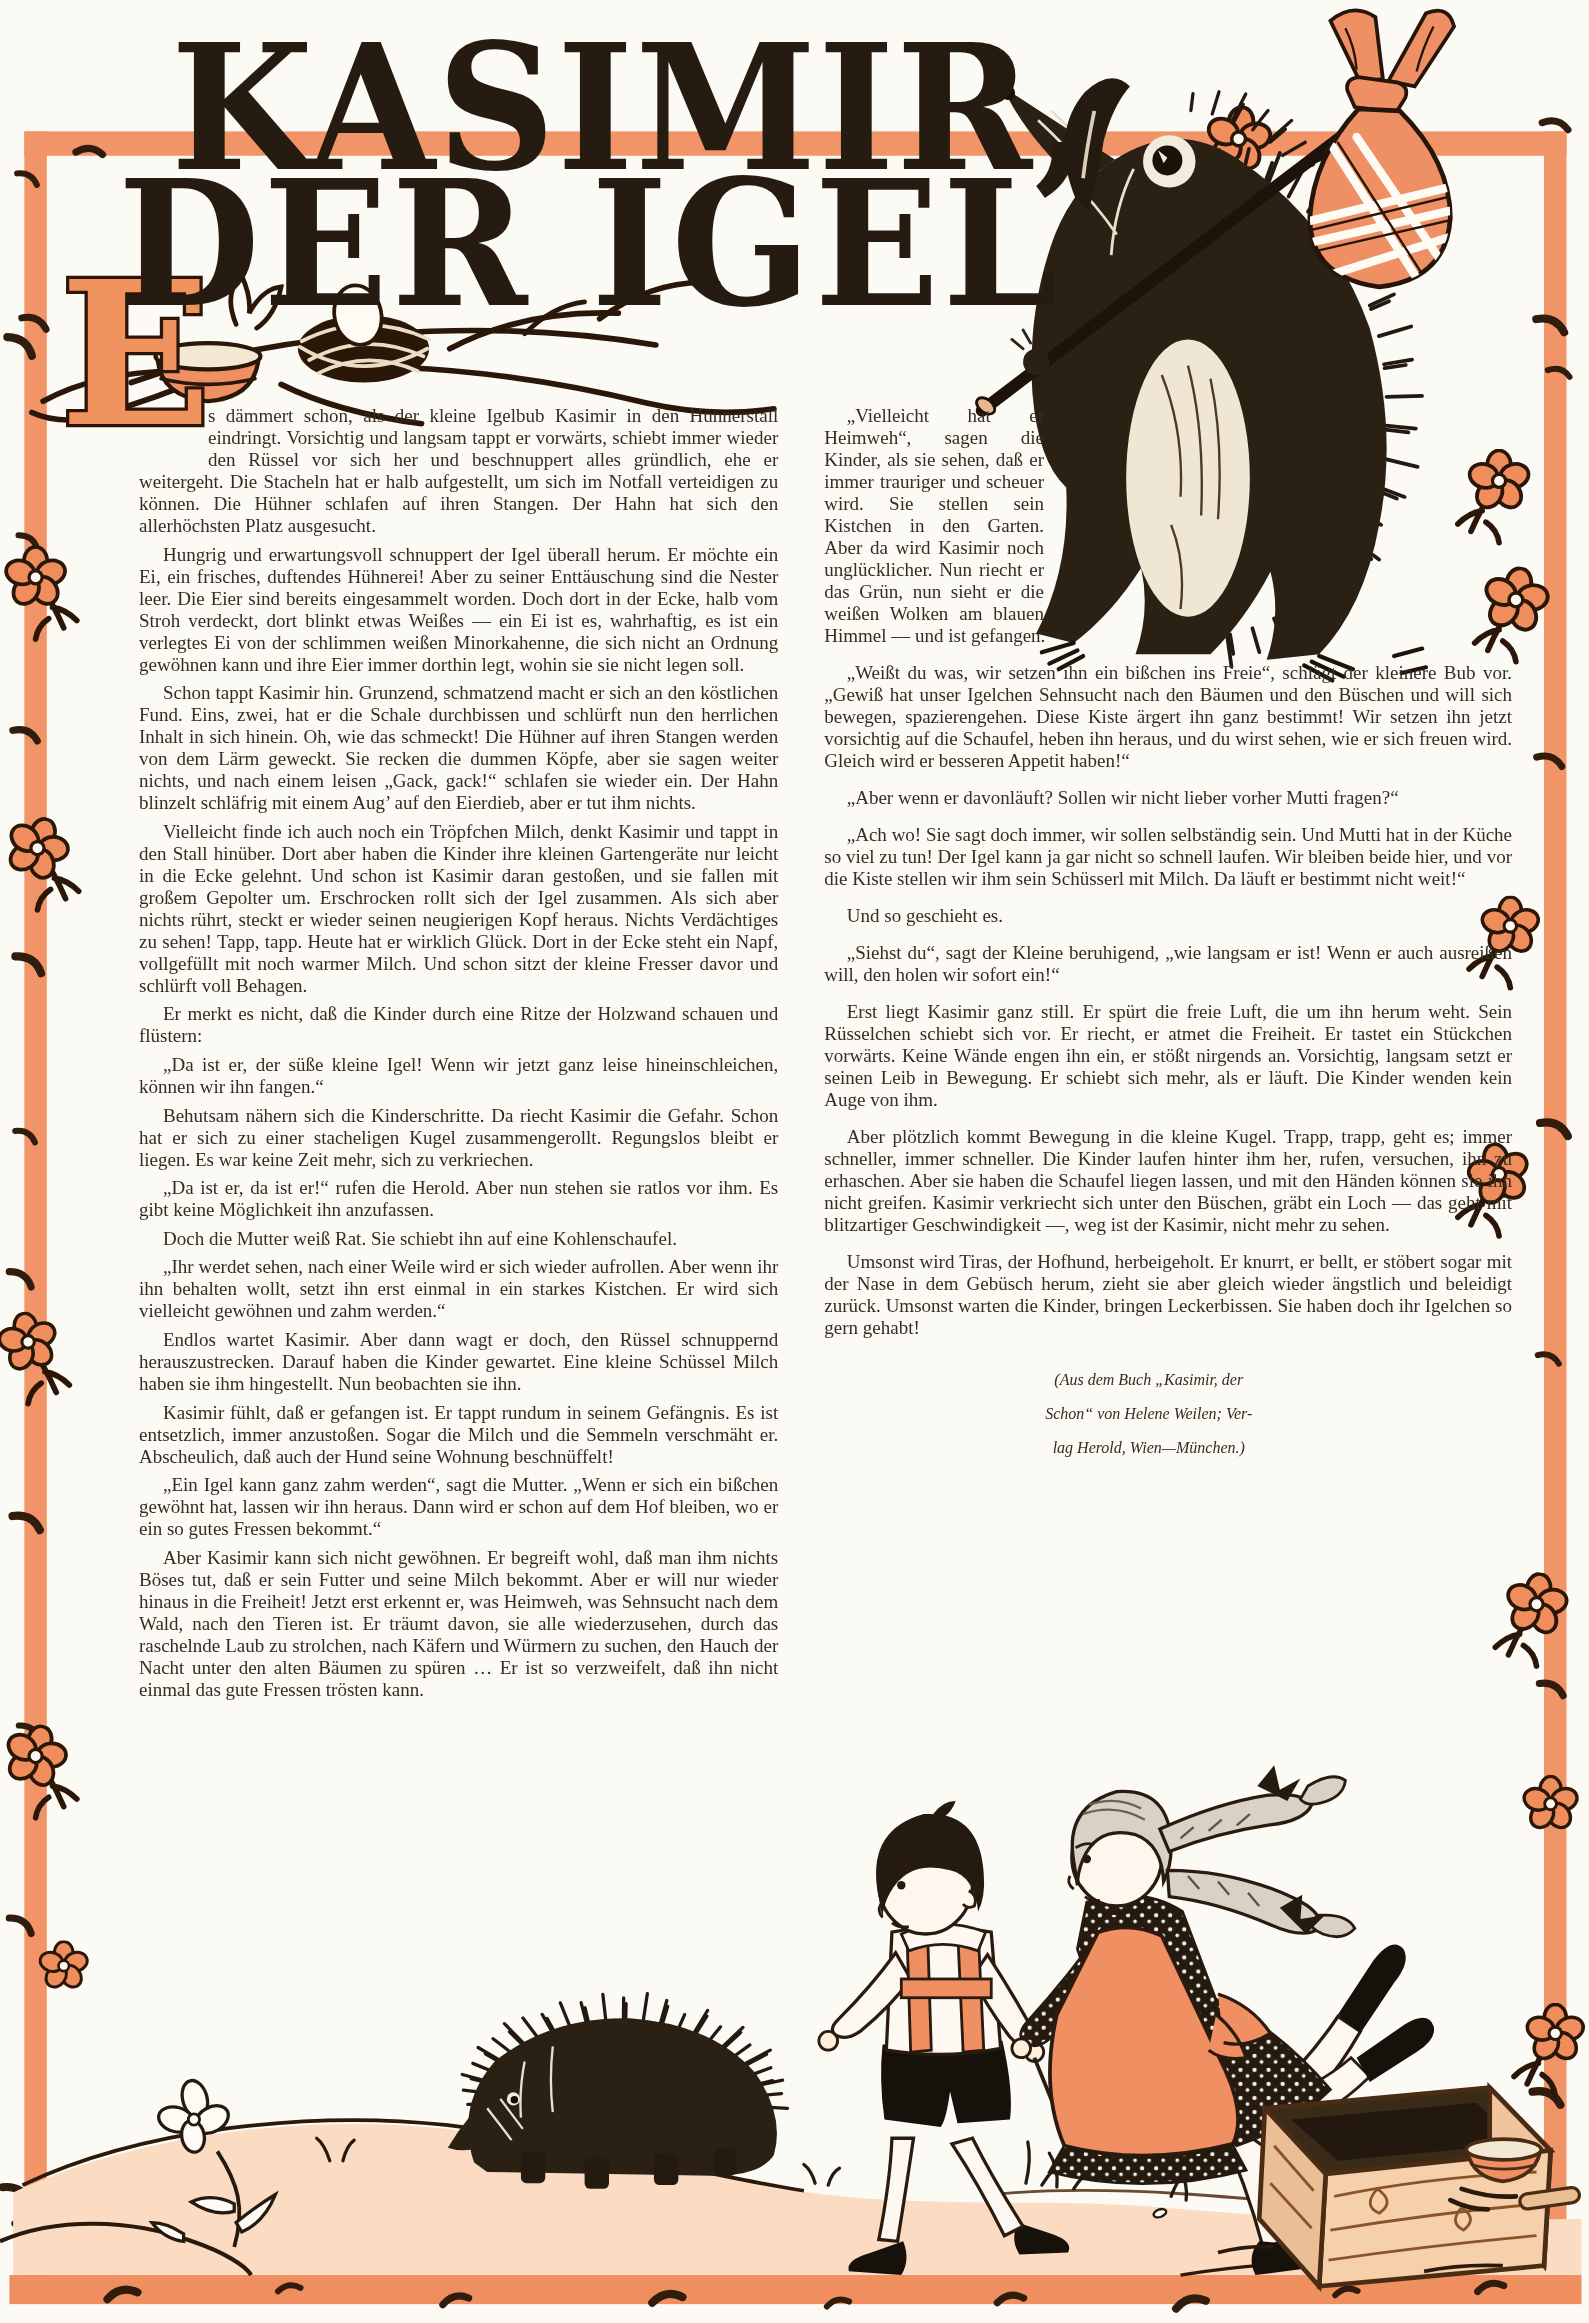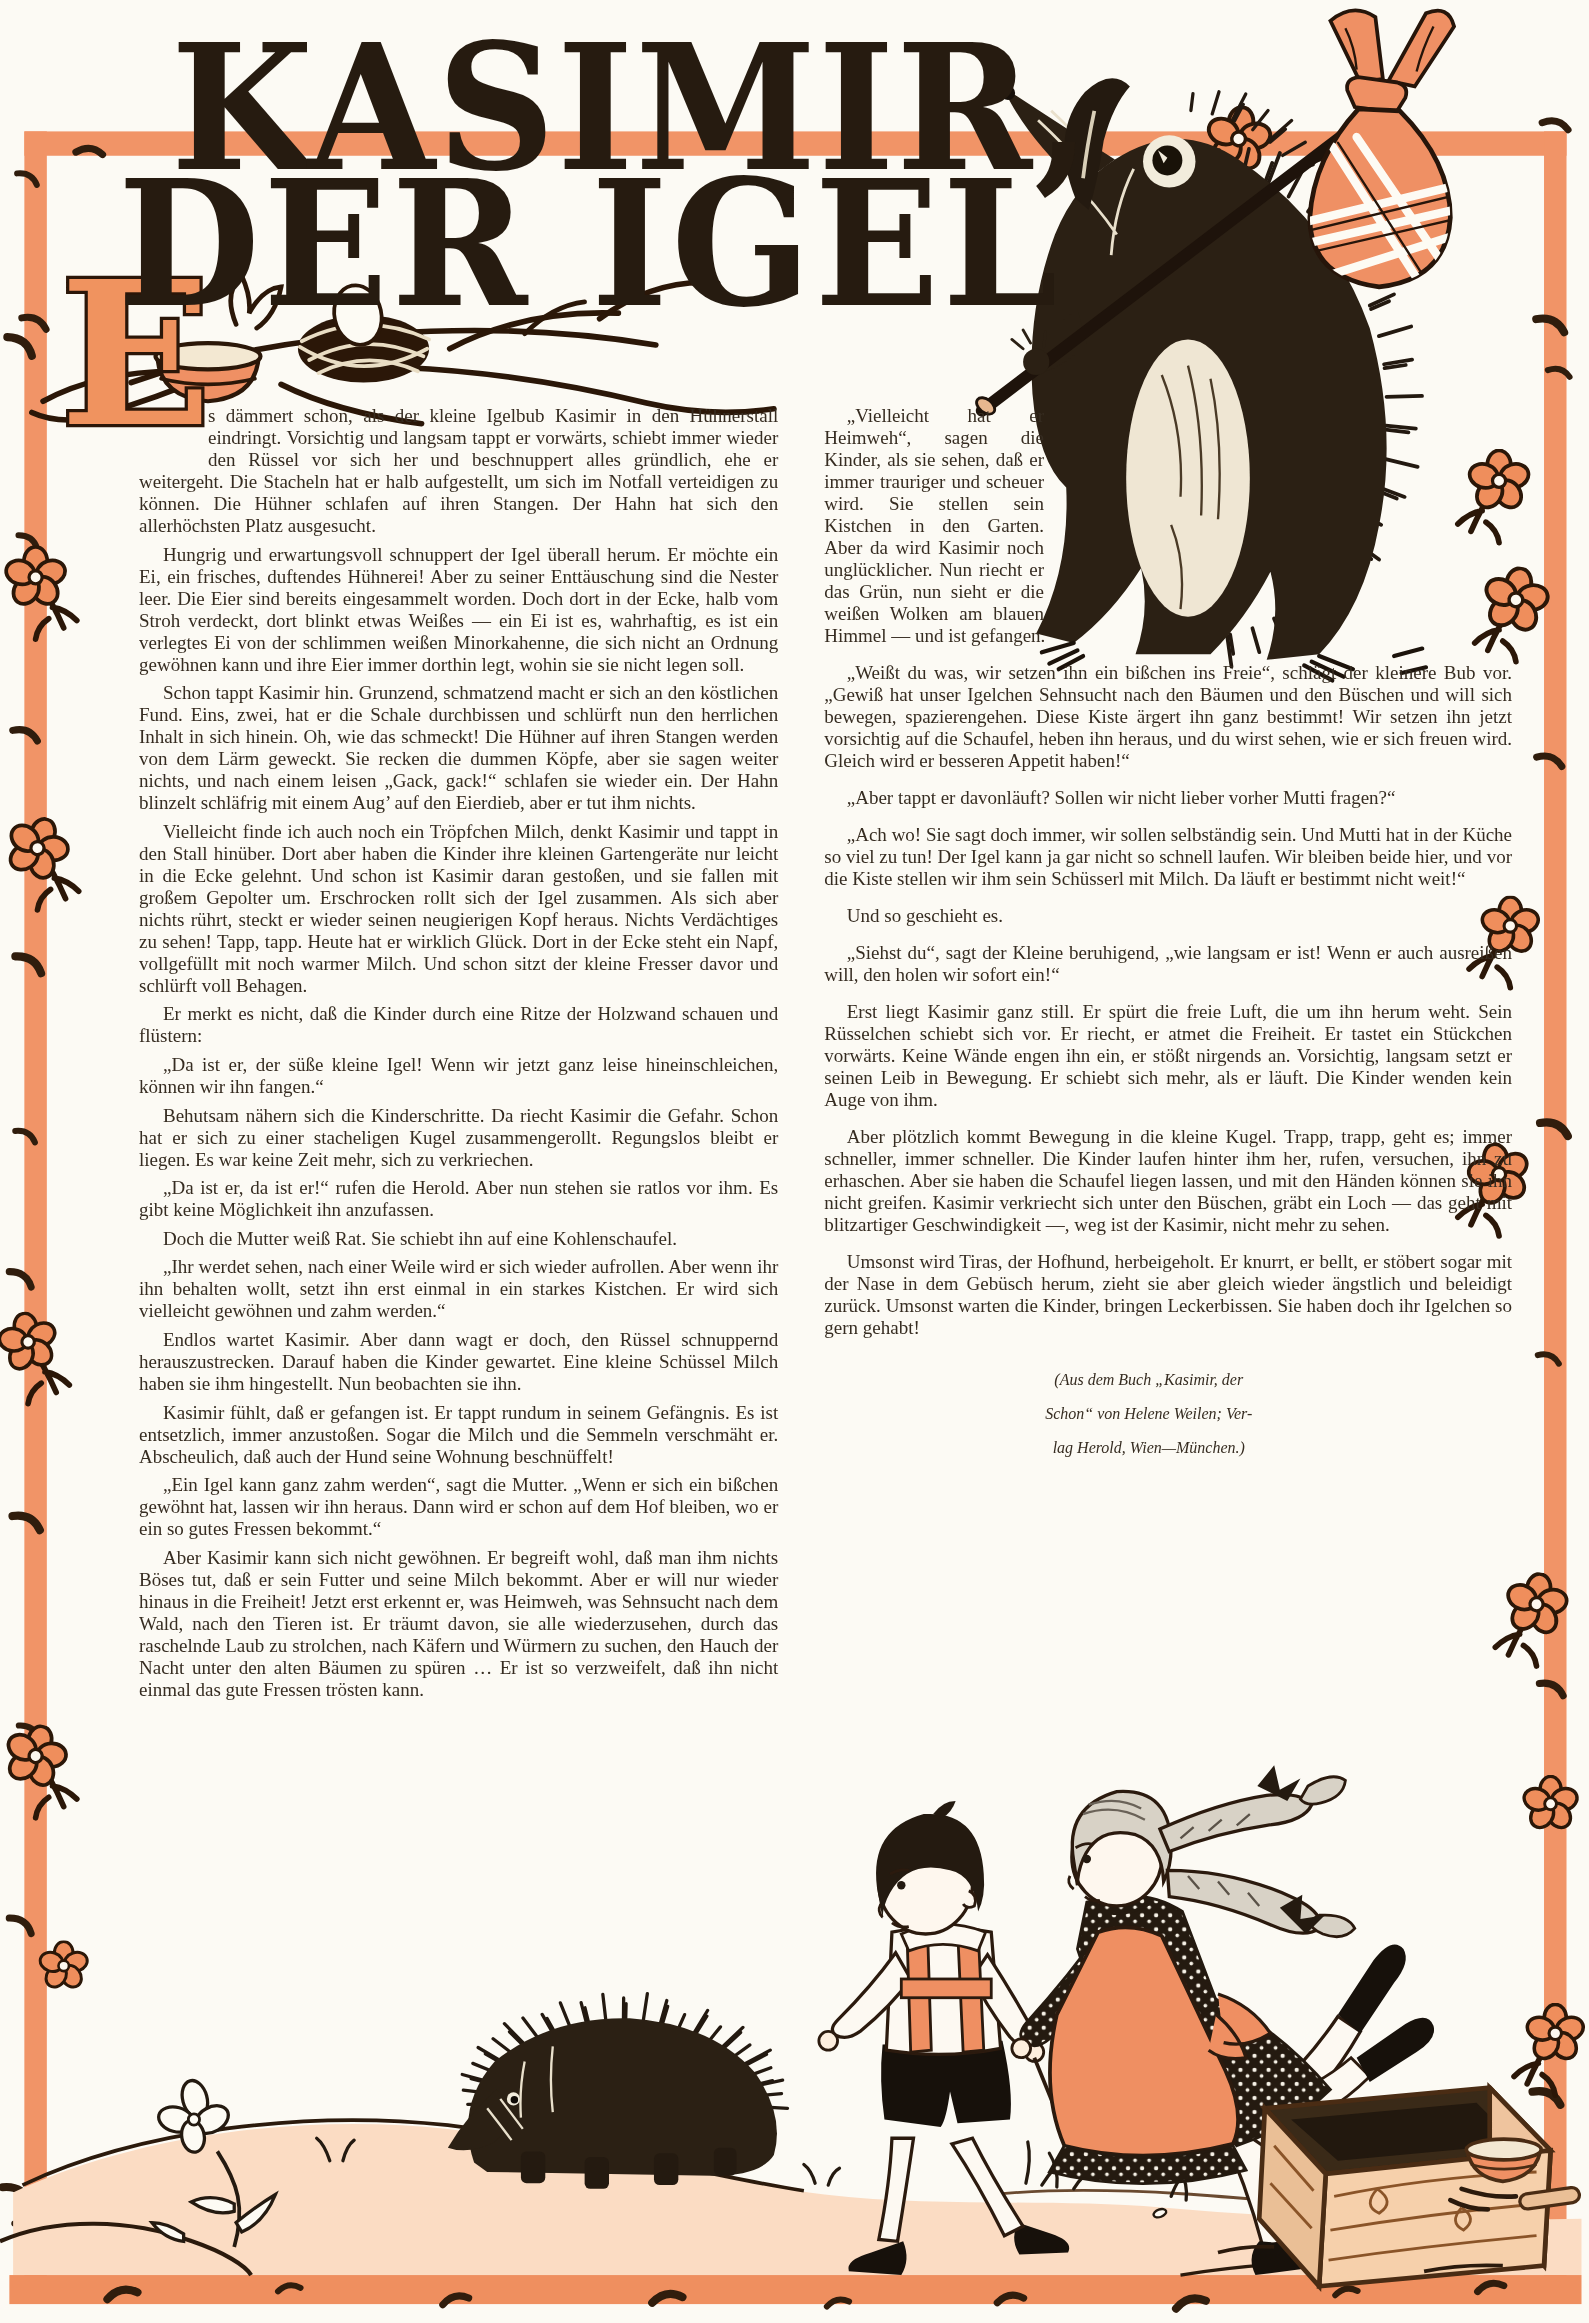--- a/index.html
+++ b/index.html
@@ -434,21 +434,21 @@
       <p>„Ihr werdet sehen, nach einer Weile wird er sich wieder aufrollen. Aber wenn ihr ihn behalten wollt, setzt ihn erst einmal in ein starkes Kistchen. Er wird sich vielleicht gewöhnen und zahm werden.“</p>
       <p>Endlos wartet Kasimir. Aber dann wagt er doch, den Rüssel schnuppernd herauszustrecken. Darauf haben die Kinder gewartet. Eine kleine Schüssel Milch haben sie ihm hingestellt. Nun beobachten sie ihn.</p>
       <p>Kasimir fühlt, daß er gefangen ist. Er tappt rundum in seinem Gefängnis. Es ist entsetzlich, immer anzustoßen. Sogar die Milch und die Semmeln verschmäht er. Abscheulich, daß auch der Hund seine Wohnung beschnüffelt!</p>
       <p>„Ein Igel kann ganz zahm werden“, sagt die Mutter. „Wenn er sich ein bißchen gewöhnt hat, lassen wir ihn heraus. Dann wird er schon auf dem Hof bleiben, wo er ein so gutes Fressen bekommt.“</p>
       <p>Aber Kasimir kann sich nicht gewöhnen. Er begreift wohl, daß man ihm nichts Böses tut, daß er sein Futter und seine Milch bekommt. Aber er will nur wieder hinaus in die Freiheit! Jetzt erst erkennt er, was Heimweh, was Sehnsucht nach dem Wald, nach den Tieren ist. Er träumt davon, sie alle wiederzusehen, durch das raschelnde Laub zu strolchen, nach Käfern und Würmern zu suchen, den Hauch der Nacht unter den alten Bäumen zu spüren … Er ist so verzweifelt, daß ihn nicht einmal das gute Fressen trösten kann.</p>
     </div>
     <div class="col-right">
       <div class="illo-spacer"></div>
       <p>„Vielleicht hat er Heimweh“, sagen die Kinder, als sie sehen, daß er immer trauriger und scheuer wird. Sie stellen sein Kistchen in den Garten. Aber da wird Kasimir noch unglücklicher. Nun riecht er das Grün, nun sieht er die weißen Wolken am blauen Himmel — und ist gefangen.</p>
       <p>„Weißt du was, wir setzen ihn ein bißchen ins Freie“, schlägt der kleinere Bub vor. „Gewiß hat unser Igelchen Sehnsucht nach den Bäumen und den Büschen und will sich bewegen, spazierengehen. Diese Kiste ärgert ihn ganz bestimmt! Wir setzen ihn jetzt vorsichtig auf die Schaufel, heben ihn heraus, und du wirst sehen, wie er sich freuen wird. Gleich wird er besseren Appetit haben!“</p>
-      <p>„Aber tappt er davonläuft? Sollen wir nicht lieber vorher Mutti fragen?“</p>
+      <p>„Aber wenn er davonläuft? Sollen wir nicht lieber vorher Mutti fragen?“</p>
       <p>„Ach wo! Sie sagt doch immer, wir sollen selbständig sein. Und Mutti hat in der Küche so viel zu tun! Der Igel kann ja gar nicht so schnell laufen. Wir bleiben beide hier, und vor die Kiste stellen wir ihm sein Schüsserl mit Milch. Da läuft er bestimmt nicht weit!“</p>
       <p>Und so geschieht es.</p>
       <p>„Siehst du“, sagt der Kleine beruhigend, „wie langsam er ist! Wenn er auch ausreißen will, den holen wir sofort ein!“</p>
       <p>Erst liegt Kasimir ganz still. Er spürt die freie Luft, die um ihn herum weht. Sein Rüsselchen schiebt sich vor. Er riecht, er atmet die Freiheit. Er tastet ein Stückchen vorwärts. Keine Wände engen ihn ein, er stößt nirgends an. Vorsichtig, langsam setzt er seinen Leib in Bewegung. Er schiebt sich mehr, als er läuft. Die Kinder wenden kein Auge von ihm.</p>
       <p>Aber plötzlich kommt Bewegung in die kleine Kugel. Trapp, trapp, geht es; immer schneller, immer schneller. Die Kinder laufen hinter ihm her, rufen, versuchen, ihn zu erhaschen. Aber sie haben die Schaufel liegen lassen, und mit den Händen können sie ihn nicht greifen. Kasimir verkriecht sich unter den Büschen, gräbt ein Loch — das geht mit blitzartiger Geschwindigkeit —, weg ist der Kasimir, nicht mehr zu sehen.</p>
       <p>Umsonst wird Tiras, der Hofhund, herbeigeholt. Er knurrt, er bellt, er stöbert sogar mit der Nase in dem Gebüsch herum, zieht sie aber gleich wieder ängstlich und beleidigt zurück. Umsonst warten die Kinder, bringen Leckerbissen. Sie haben doch ihr Igelchen so gern gehabt!</p>
       <div class="attribution">
         <div>(Aus dem Buch „Kasimir, der</div>
         <div>Schon“ von Helene Weilen; Ver-</div>
         <div>lag Herold, Wien—München.)</div>

